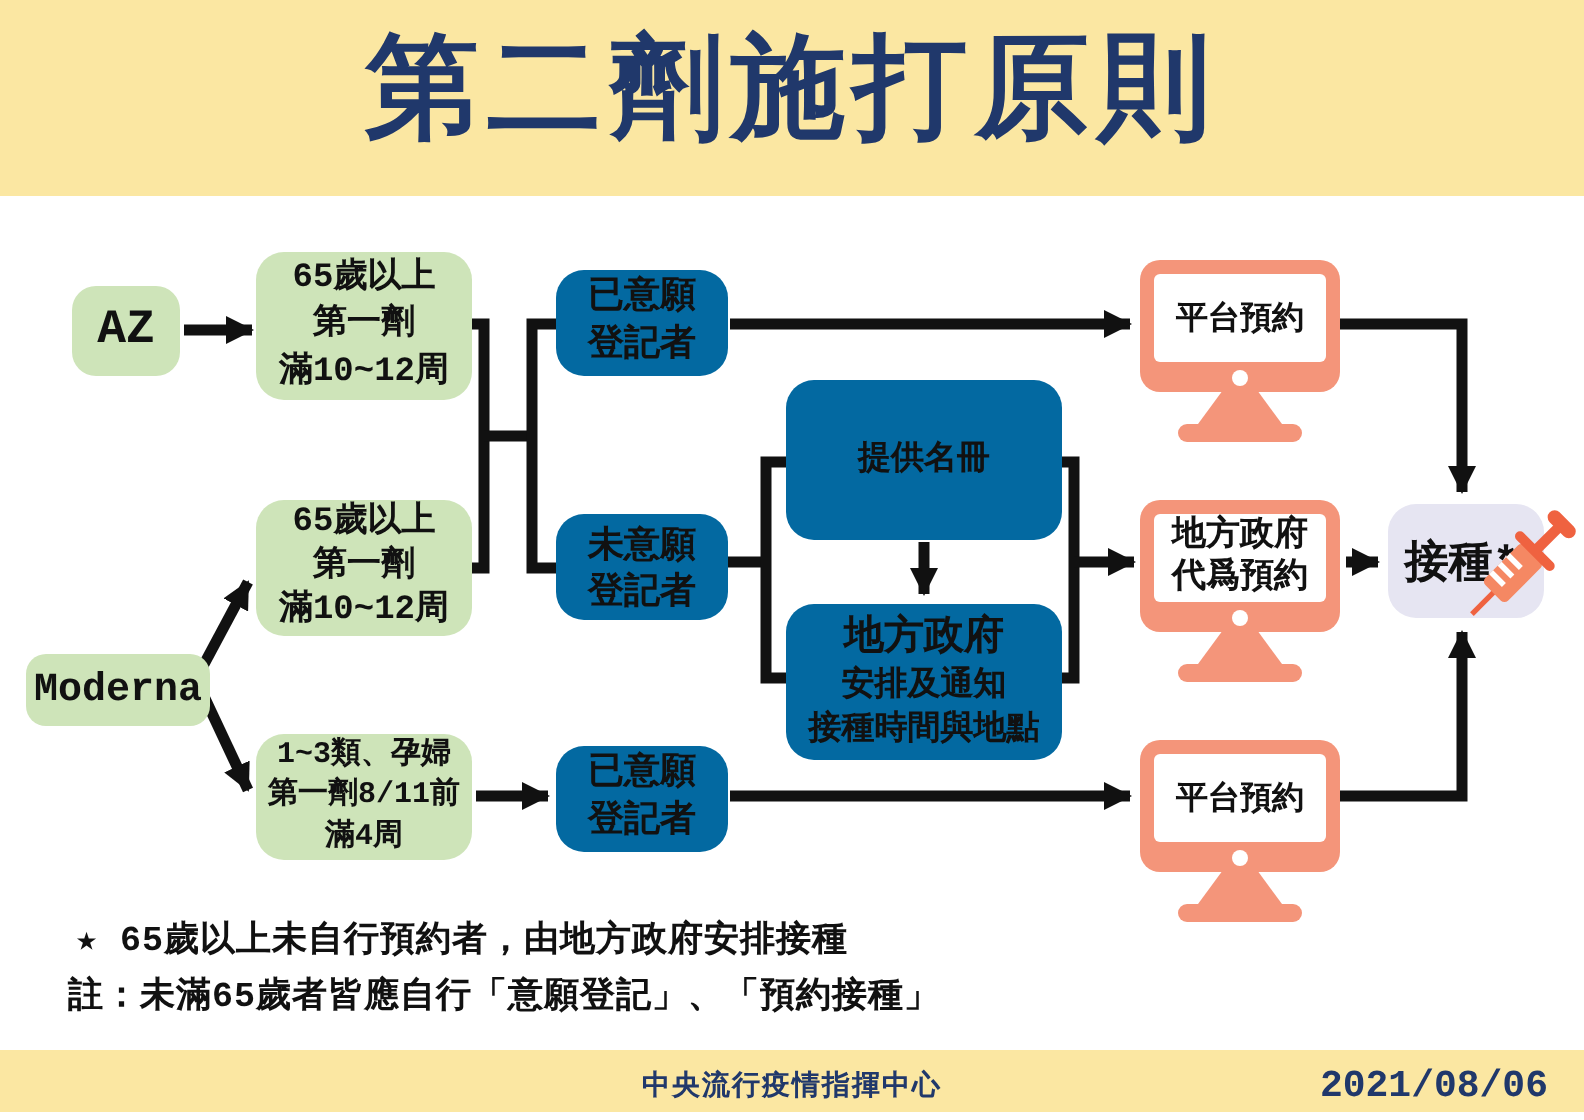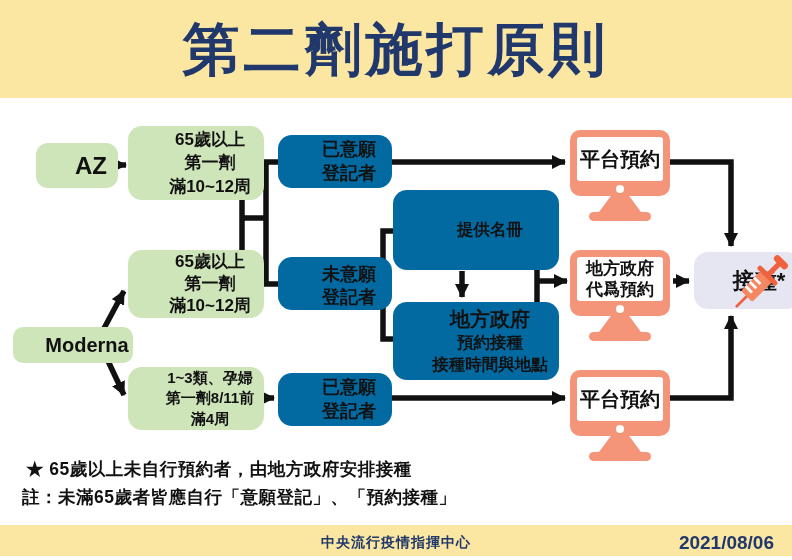--- a/index.html
+++ b/index.html
@@ -1,18 +1,18 @@
 <!DOCTYPE html>
 <html><head>
 <meta charset="utf-8">
 <style>
   html,body { margin:0; padding:0; background:#ffffff; }
   .stage {
     position:relative; width:792px; height:556px; overflow:hidden;
-    font-family:Liberation Sans, sans-serif;
+    font-family:Liberation Mono, monospace;
     background:#ffffff; color:#111;
   }
   
   .band { position:absolute; left:0; width:792px; background:#FBE7A2; }
   .header { top:0; height:98px; display:flex; align-items:center; justify-content:center; }
   .page-title {
     margin:0; font-size:57px; font-weight:900; color:#20386B; letter-spacing:4px;
     line-height:1;
   }
   .footer { top:525px; height:35px; display:flex; align-items:center; justify-content:center; }
@@ -20,21 +20,21 @@
   .footer-date { position:absolute; right:18px; top:0; height:35px; display:flex; align-items:center;
     font-size:19px; font-weight:700; color:#20386B; }
 
   
   svg.connectors { position:absolute; left:0; top:0; width:792px; height:560px; }
   svg.connectors path { stroke:#111; stroke-width:5.5; fill:none; stroke-linejoin:miter; }
   #ah path { stroke:none; fill:#111; }
 
   
   .box { position:absolute; display:flex; flex-direction:column; align-items:center;
-    justify-content:center; text-align:center; font-weight:700; color:#111;padding-left:28px; }
+    justify-content:center; text-align:center; font-weight:700; color:#111; }
   .box span { display:block; }
   .green { background:#CEE4B9; border-radius:14px; }
   .peach { background:#0369a1; border-radius:14px; }
 
   #az      { left:36px;  top:143px; width:54px;  height:45px; border-radius:12px; font-size:24px; }
   #moderna { left:13px;  top:327px; width:92px;  height:36px; border-radius:10px; font-size:20px; }
   #g1 { left:128px; top:126px; width:108px; height:74px; font-size:17px; line-height:1.38; }
   #g2 { left:128px; top:250px; width:108px; height:68px; font-size:17px; line-height:1.3; }
   #g3 { left:128px; top:367px; width:108px; height:63px; font-size:15px; line-height:1.36; }
   #o1, #o2, #o5 { left:278px; width:86px; height:53px; font-size:18px; line-height:1.32; }
@@ -49,30 +49,30 @@
   .m-frame { position:relative; width:100px; height:66px; background:#F4957A; border-radius:10px; }
   .m-screen { position:absolute; left:7px; right:7px; top:7px; bottom:15px; background:#fff;
     border-radius:3px; display:flex; flex-direction:column; align-items:center; justify-content:center;
     font-weight:700; color:#111; text-align:center; }
   .m-dot { position:absolute; left:50%; bottom:3.5px; width:8px; height:8px; margin-left:-4px;
     background:#fff; border-radius:50%; }
   .m-neck { width:42px; height:16px; margin:0 auto; background:#F4957A;
     clip-path:polygon(28% 0,72% 0,100% 100%,0 100%); }
   .m-base { width:62px; height:9px; margin:0 auto; background:#F4957A; border-radius:5px; }
   #mon1 { top:130px; } #mon2 { top:250px; } #mon3 { top:370px; }
-  .m-one { font-size:20px; }
+  .m-one { font-size:16px; }
   .m-two { font-size:17px; line-height:1.25; }
 
   
   #inject { left:694px; top:252px; width:74px; height:57px; background:#E6E5F2;
     border-radius:14px; font-size:22px; padding-right:4px; }
   .syringe { position:absolute; left:724px; top:245px; width:68px; height:75px; }
 
   
-  .note { position:absolute; font-weight:700; font-size:17.5px; color:#111; letter-spacing:0.5px; }
+  .note { position:absolute; font-weight:700; font-size:17.5px; color:#111; letter-spacing:0.5px;margin-left:12px; }
   #note1 { left:26px; top:457px; }
   #note2 { left:22px; top:485px; }
 </style>
 </head>
 <body>
 
 <div class="stage">
 
   <div class="band header">
     <h1 class="page-title">第二劑施打原則</h1>
@@ -137,21 +137,21 @@
   <div class="box peach" id="o5">
     <span>已意願</span>
     <span>登記者</span>
   </div>
 
   <div class="box peach" id="cecc">
     <span class="l-med">提供名冊</span>
   </div>
   <div class="box peach" id="localgov">
     <span class="l-big">地方政府</span>
-    <span class="l-med">預約接種</span>
+    <span class="l-med">安排及通知</span>
     <span class="l-med">接種時間與地點</span>
   </div>
 
   <div class="monitor" id="mon1">
     <div class="m-frame">
       <div class="m-screen m-one">
         <span>平台預約</span>
       </div>
       <div class="m-dot"></div>
     </div>

